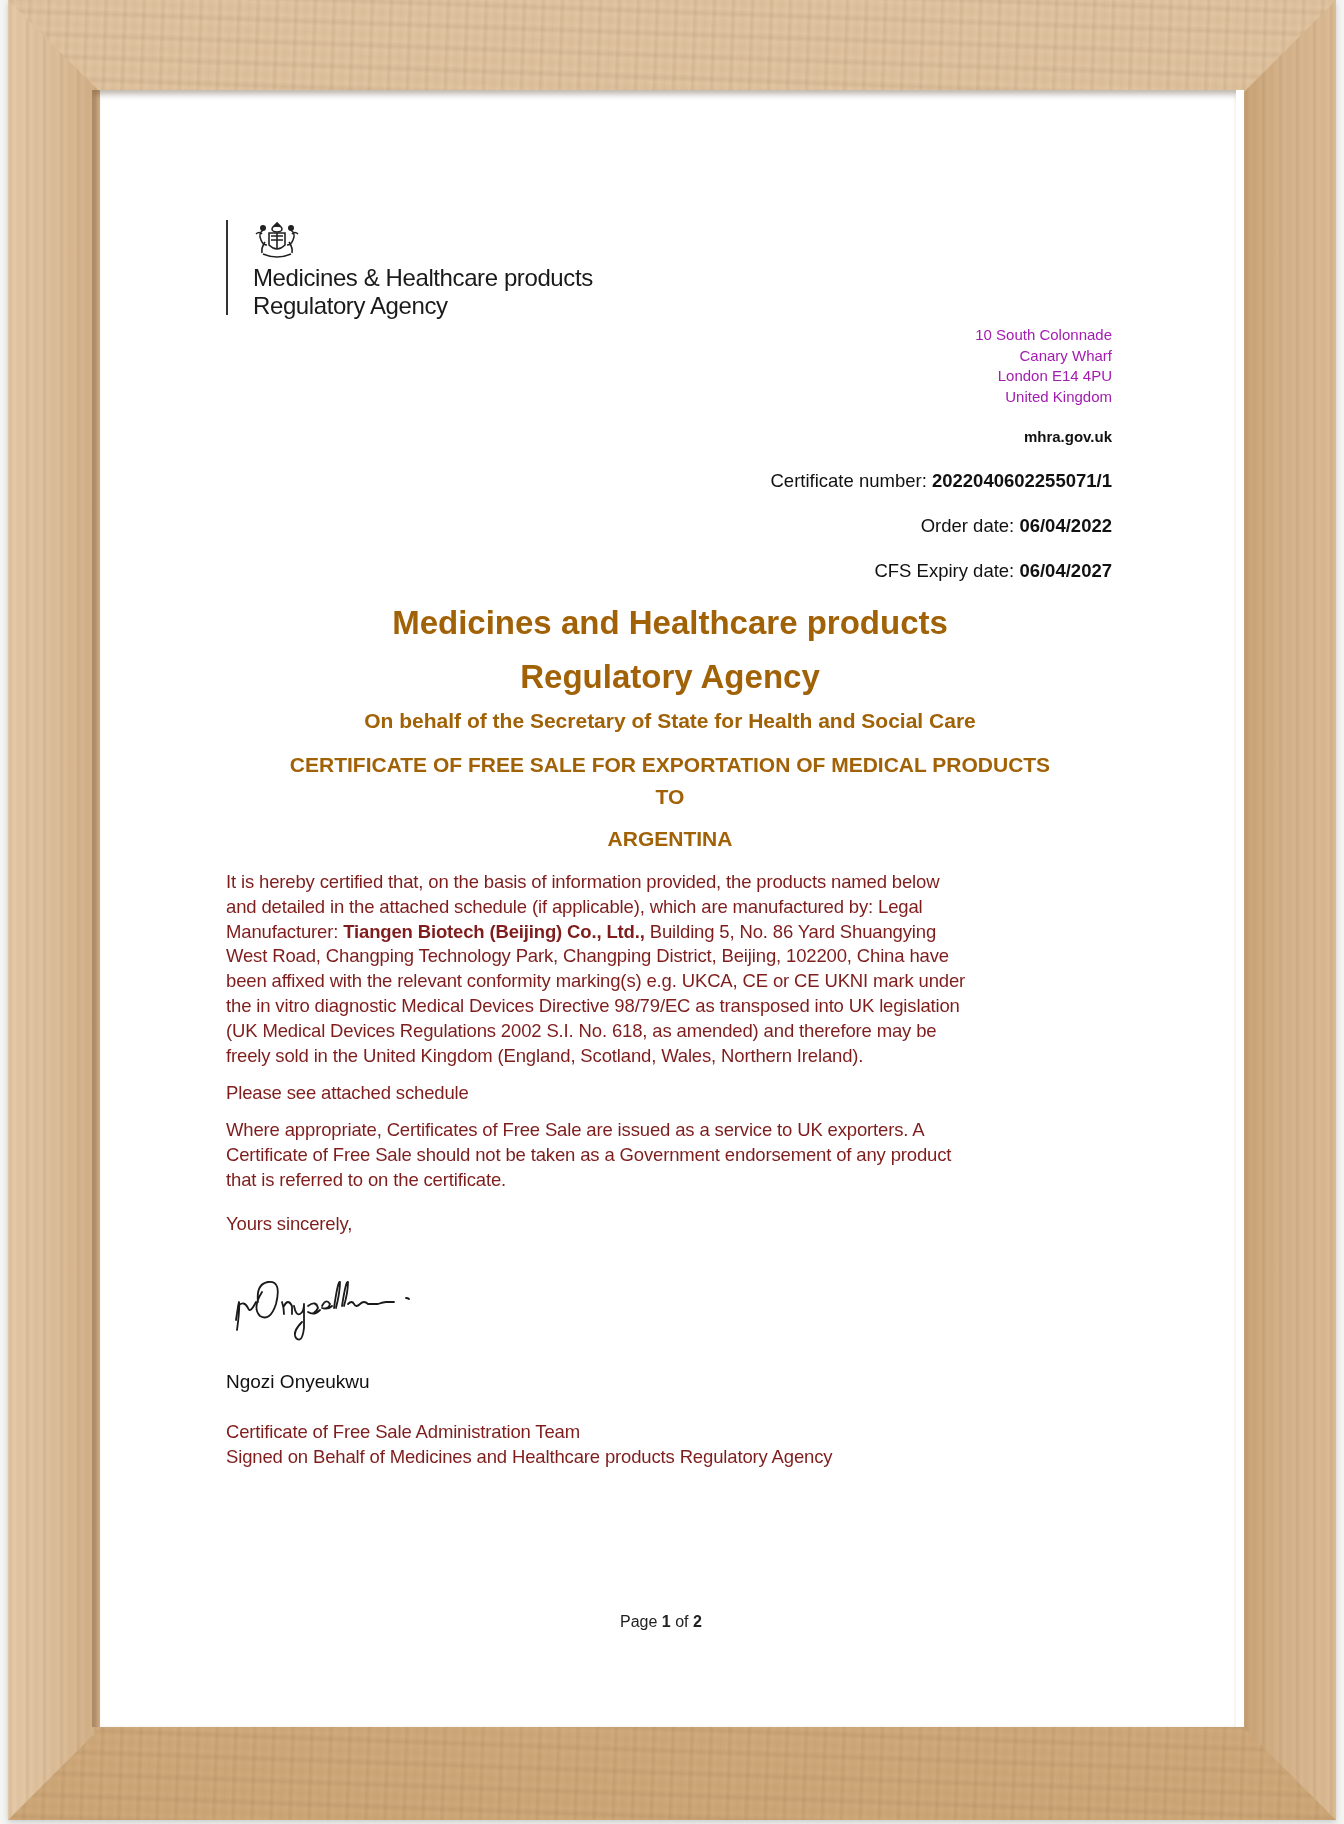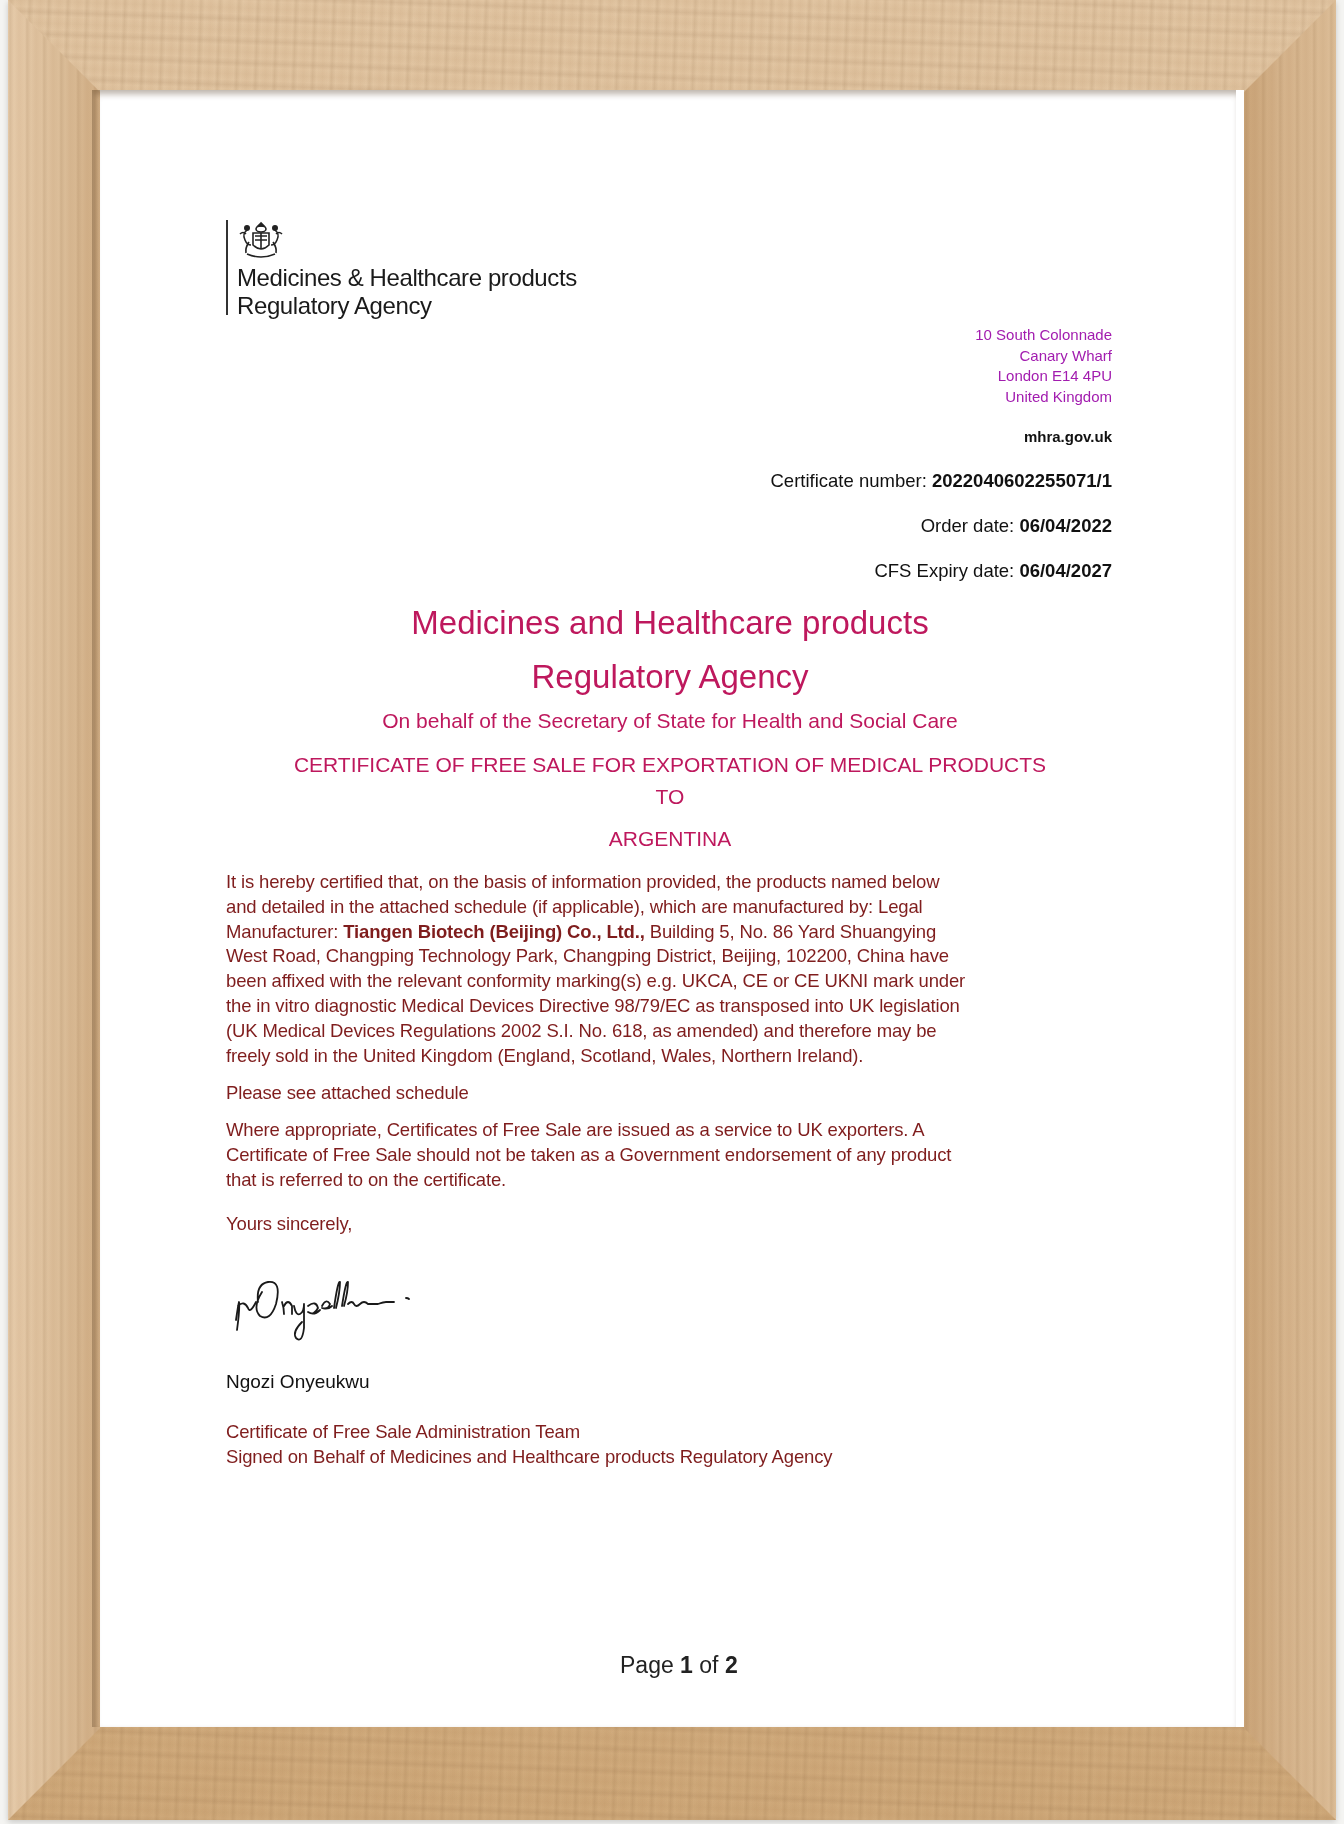--- a/index.html
+++ b/index.html
@@ -56,21 +56,21 @@
     }
     
     .content {
       position: absolute; left: 0; top: 0; width: 1344px; height: 1824px;
       z-index: 4;
     }
     
     .logo {
       position: absolute; left: 226px; top: 220px;
       border-left: 2px solid #333;
-      padding-left: 9px;
+      padding-left: 25px;
       height: 95px;
     }
     .crest {
       width: 48px; height: 40px; display: block; margin-top: 0px; margin-bottom: 4px;
     }
     .logo-line {
       font-size: 24px; line-height: 28px; color: #1a1a1a;
       letter-spacing: -0.4px; white-space: nowrap;
     }
     
@@ -83,21 +83,21 @@
       font-size: 15px; font-weight: bold; color: #111;
     }
     .meta-line {
       position: absolute; right: 232px;
       font-size: 18.5px; color: #111; white-space: nowrap;
     }
     .meta-line b { font-weight: bold; text-align: center; }
     
     .center {
       position: absolute; left: 220px; width: 900px; text-align: center;
-      font-weight: normal; color: #be185d; white-space: nowrap;
+      font-weight: bold; color: #a16207; white-space: nowrap;
     }
     .title-1 { top: 604px; font-size: 33px; }
     .title-2 { top: 658px; font-size: 33px; }
     .subtitle { top: 709px; font-size: 21px; }
     .cert-title { top: 753px; font-size: 21px; }
     .cert-to { top: 785px; font-size: 21px; }
     .country { top: 827px; font-size: 21px; }
     
     .para {
       position: absolute; left: 226px; width: 900px;
@@ -113,21 +113,21 @@
     .signature {
       position: absolute; left: 228px; top: 1262px; width: 260px; height: 92px;
     }
     .signer {
       position: absolute; left: 226px; top: 1371px;
       font-size: 19px; font-weight: normal; color: #111;
     }
     .p5 { top: 1420px; line-height: 24.5px; }
     .page-num {
       position: absolute; left: 620px; top: 1613px;
-      font-size: 23px; color: #222; white-space: nowrap; margin-top: 39px;
+      font-size: 16px; color: #222; white-space: nowrap;
     }
     .page-num b { font-weight: bold; }
   </style>
 </head>
 <body>
 
 <div class="frame">
   <div class="frame-side-left"></div>
   <div class="frame-side-right"></div>
 </div>

